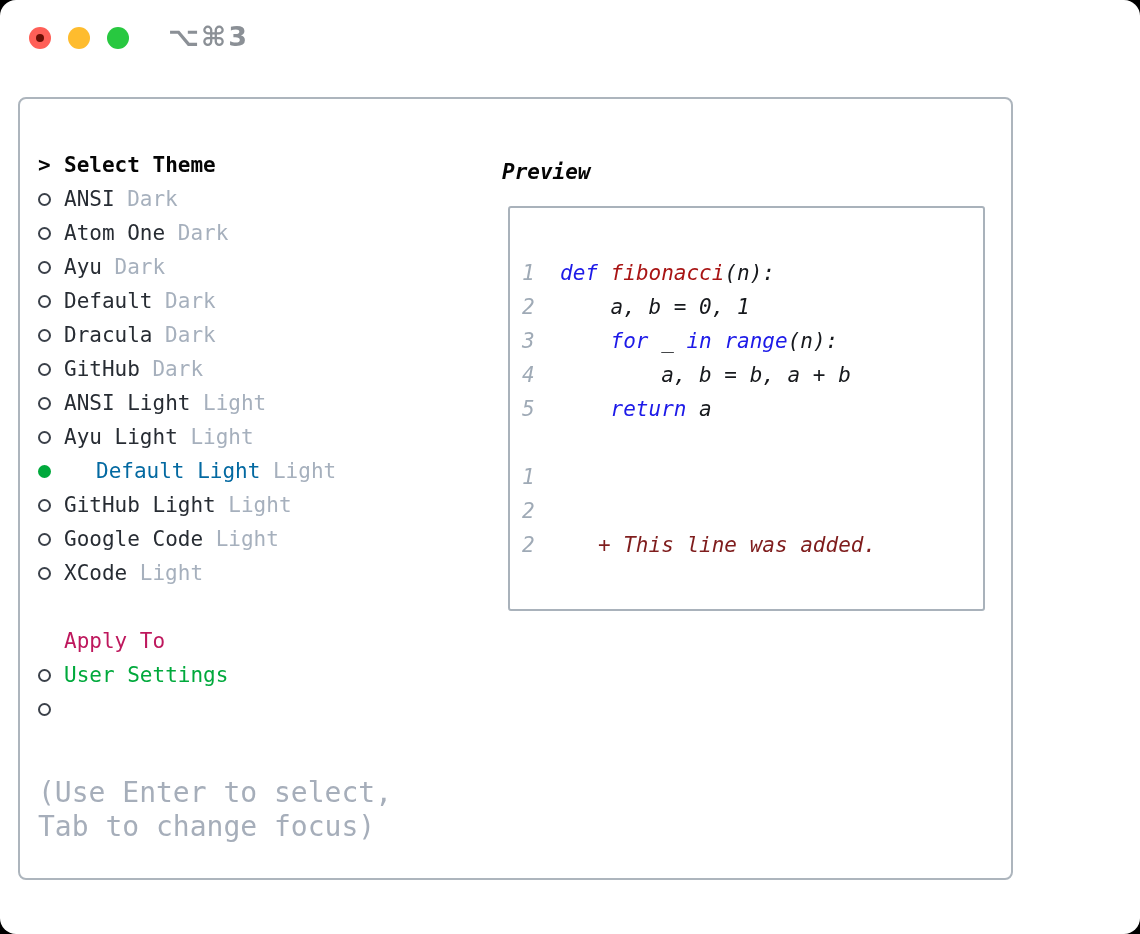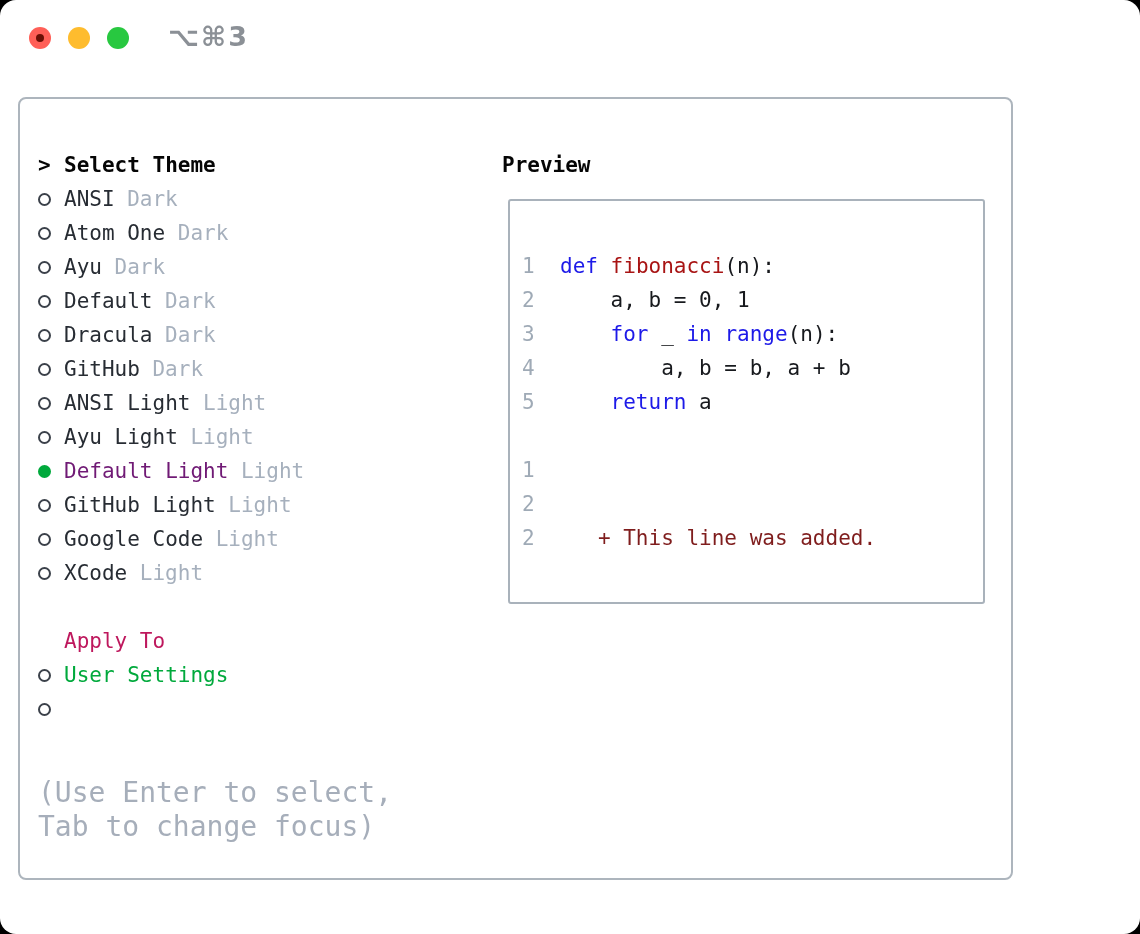--- a/index.html
+++ b/index.html
@@ -24,32 +24,32 @@
     font-family:"DejaVu Sans","Liberation Sans",sans-serif;
     font-size:27px; font-weight:bold; color:#8b9096; letter-spacing:2px;
   }
   
   .panel {
     position:absolute; left:18px; top:97px; width:995px; height:783px;
     box-sizing:border-box; border:2px solid #adb5bd; border-radius:8px;
     background:#fff;
   }
   .left-col  { position:absolute; left:18px; top:49px; }
-  .right-col { position:absolute; left:482px; top:49px; }
+  .right-col { position:absolute; left:482px; top:56px;font-style:italic; }
 
   .row { height:34px; display:flex; align-items:center; font-size:21px; white-space:pre; }
   .row.blank { visibility:hidden; }
   .slot { flex:0 0 26px; width:26px; display:flex; align-items:center; }
   .bullet {
     width:13px; height:13px; border-radius:50%;
     border:2px solid #3b414a; box-sizing:border-box; background:transparent;
   }
   .item.selected .bullet { background:#00a93c; border-color:#00a93c; }
   .nm  { color:#272c33; }
-  .item.selected .nm { color:#701a75; }
+  .item.selected .nm { color:#0369a1;margin-left:32px; }
   .sfx { color:#a6b0bd; margin-left:12.6px; }
   .hdr { font-weight:bold; color:#050505; }
   .prompt { font-weight:bold; color:#050505; font-size:21px; }
   .subhdr { color:#be185d; }
   .opt .nm { color:#272c33; }
   .opt.selected .nm { color:#00a93c; }
 
   .help {
     width:400px; margin-top:16px; font-size:28px; line-height:34px; color:#a6aeba;
   }

